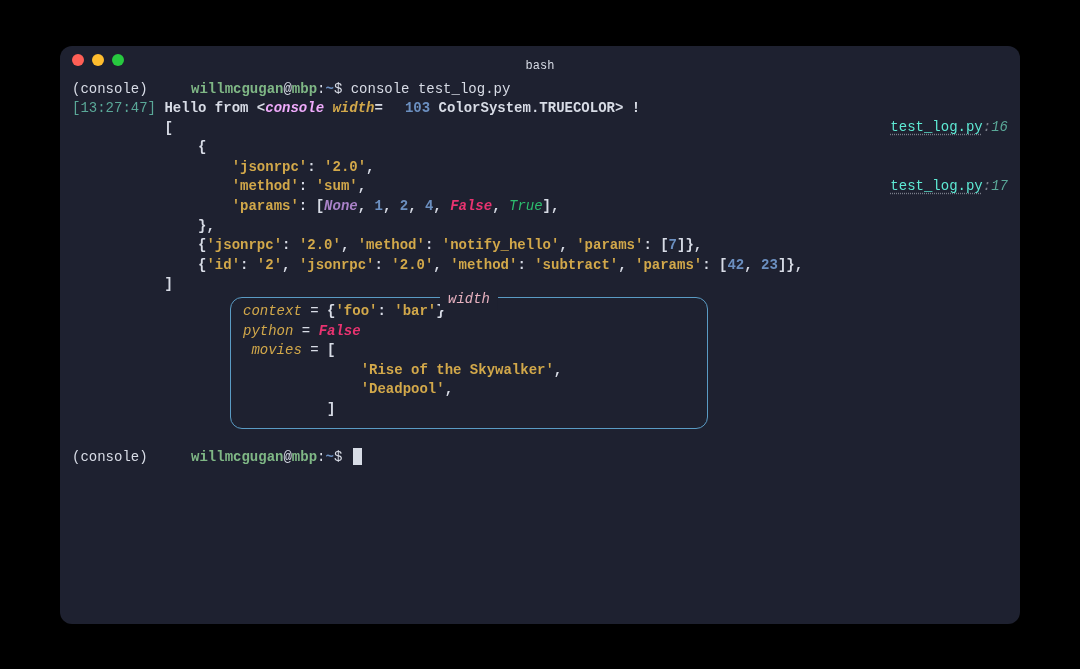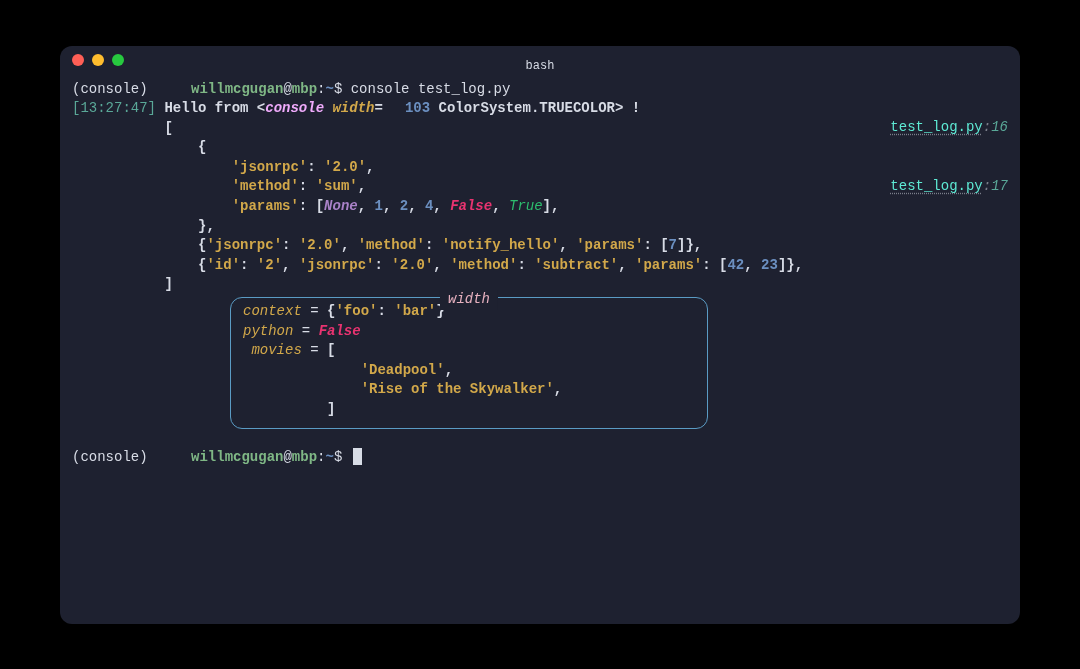--- a/index.html
+++ b/index.html
@@ -188,22 +188,22 @@
     <div class="line">               <span class="brace">{</span><span class="string">'jsonrpc'</span><span class="punct">: </span><span class="string">'2.0'</span><span class="punct">, </span><span class="string">'method'</span><span class="punct">: </span><span class="string">'notify_hello'</span><span class="punct">, </span><span class="string">'params'</span><span class="punct">: [</span><span class="number">7</span><span class="punct">]},</span></div>
     <div class="line">               <span class="brace">{</span><span class="string">'id'</span><span class="punct">: </span><span class="string">'2'</span><span class="punct">, </span><span class="string">'jsonrpc'</span><span class="punct">: </span><span class="string">'2.0'</span><span class="punct">, </span><span class="string">'method'</span><span class="punct">: </span><span class="string">'subtract'</span><span class="punct">, </span><span class="string">'params'</span><span class="punct">: [</span><span class="number">42</span><span class="punct">, </span><span class="number">23</span><span class="punct">]},</span></div>
     <div class="line">           <span class="brace">]</span></div>
 
     <div class="locals-panel">
       <div class="panel-title">width</div>
       <div class="panel-border">
 <div class="line"><span class="local-key">context</span><span class="local-eq"> = </span><span class="brace">{</span><span class="string">'foo'</span><span class="punct">: </span><span class="string">'bar'</span><span class="brace">}</span></div>
 <div class="line"><span class="local-key">python</span><span class="local-eq"> = </span><span class="false">False</span></div>
 <div class="line"> <span class="local-key">movies</span><span class="local-eq"> = </span><span class="brace">[</span></div>
+<div class="line">              <span class="string">'Rise of the Skywalker'</span><span class="punct">,</span></div>
 <div class="line">              <span class="string">'Deadpool'</span><span class="punct">,</span></div>
-<div class="line">              <span class="string">'Rise of the Skywalker'</span><span class="punct">,</span></div>
 <div class="line">          <span class="brace">]</span></div>
       </div>
     </div>
 
     <div class="line" style="height:6px;"></div>
 
     <div class="line"><span class="prompt-venv">(console)</span> <span class="prompt-user">willmcgugan</span><span class="prompt-at">@</span><span class="prompt-host">mbp</span><span class="prompt-colon">:</span><span class="prompt-path">~</span><span class="prompt-sym">$</span> <span class="cursor"></span></div>
 
   </div>
 </div>

